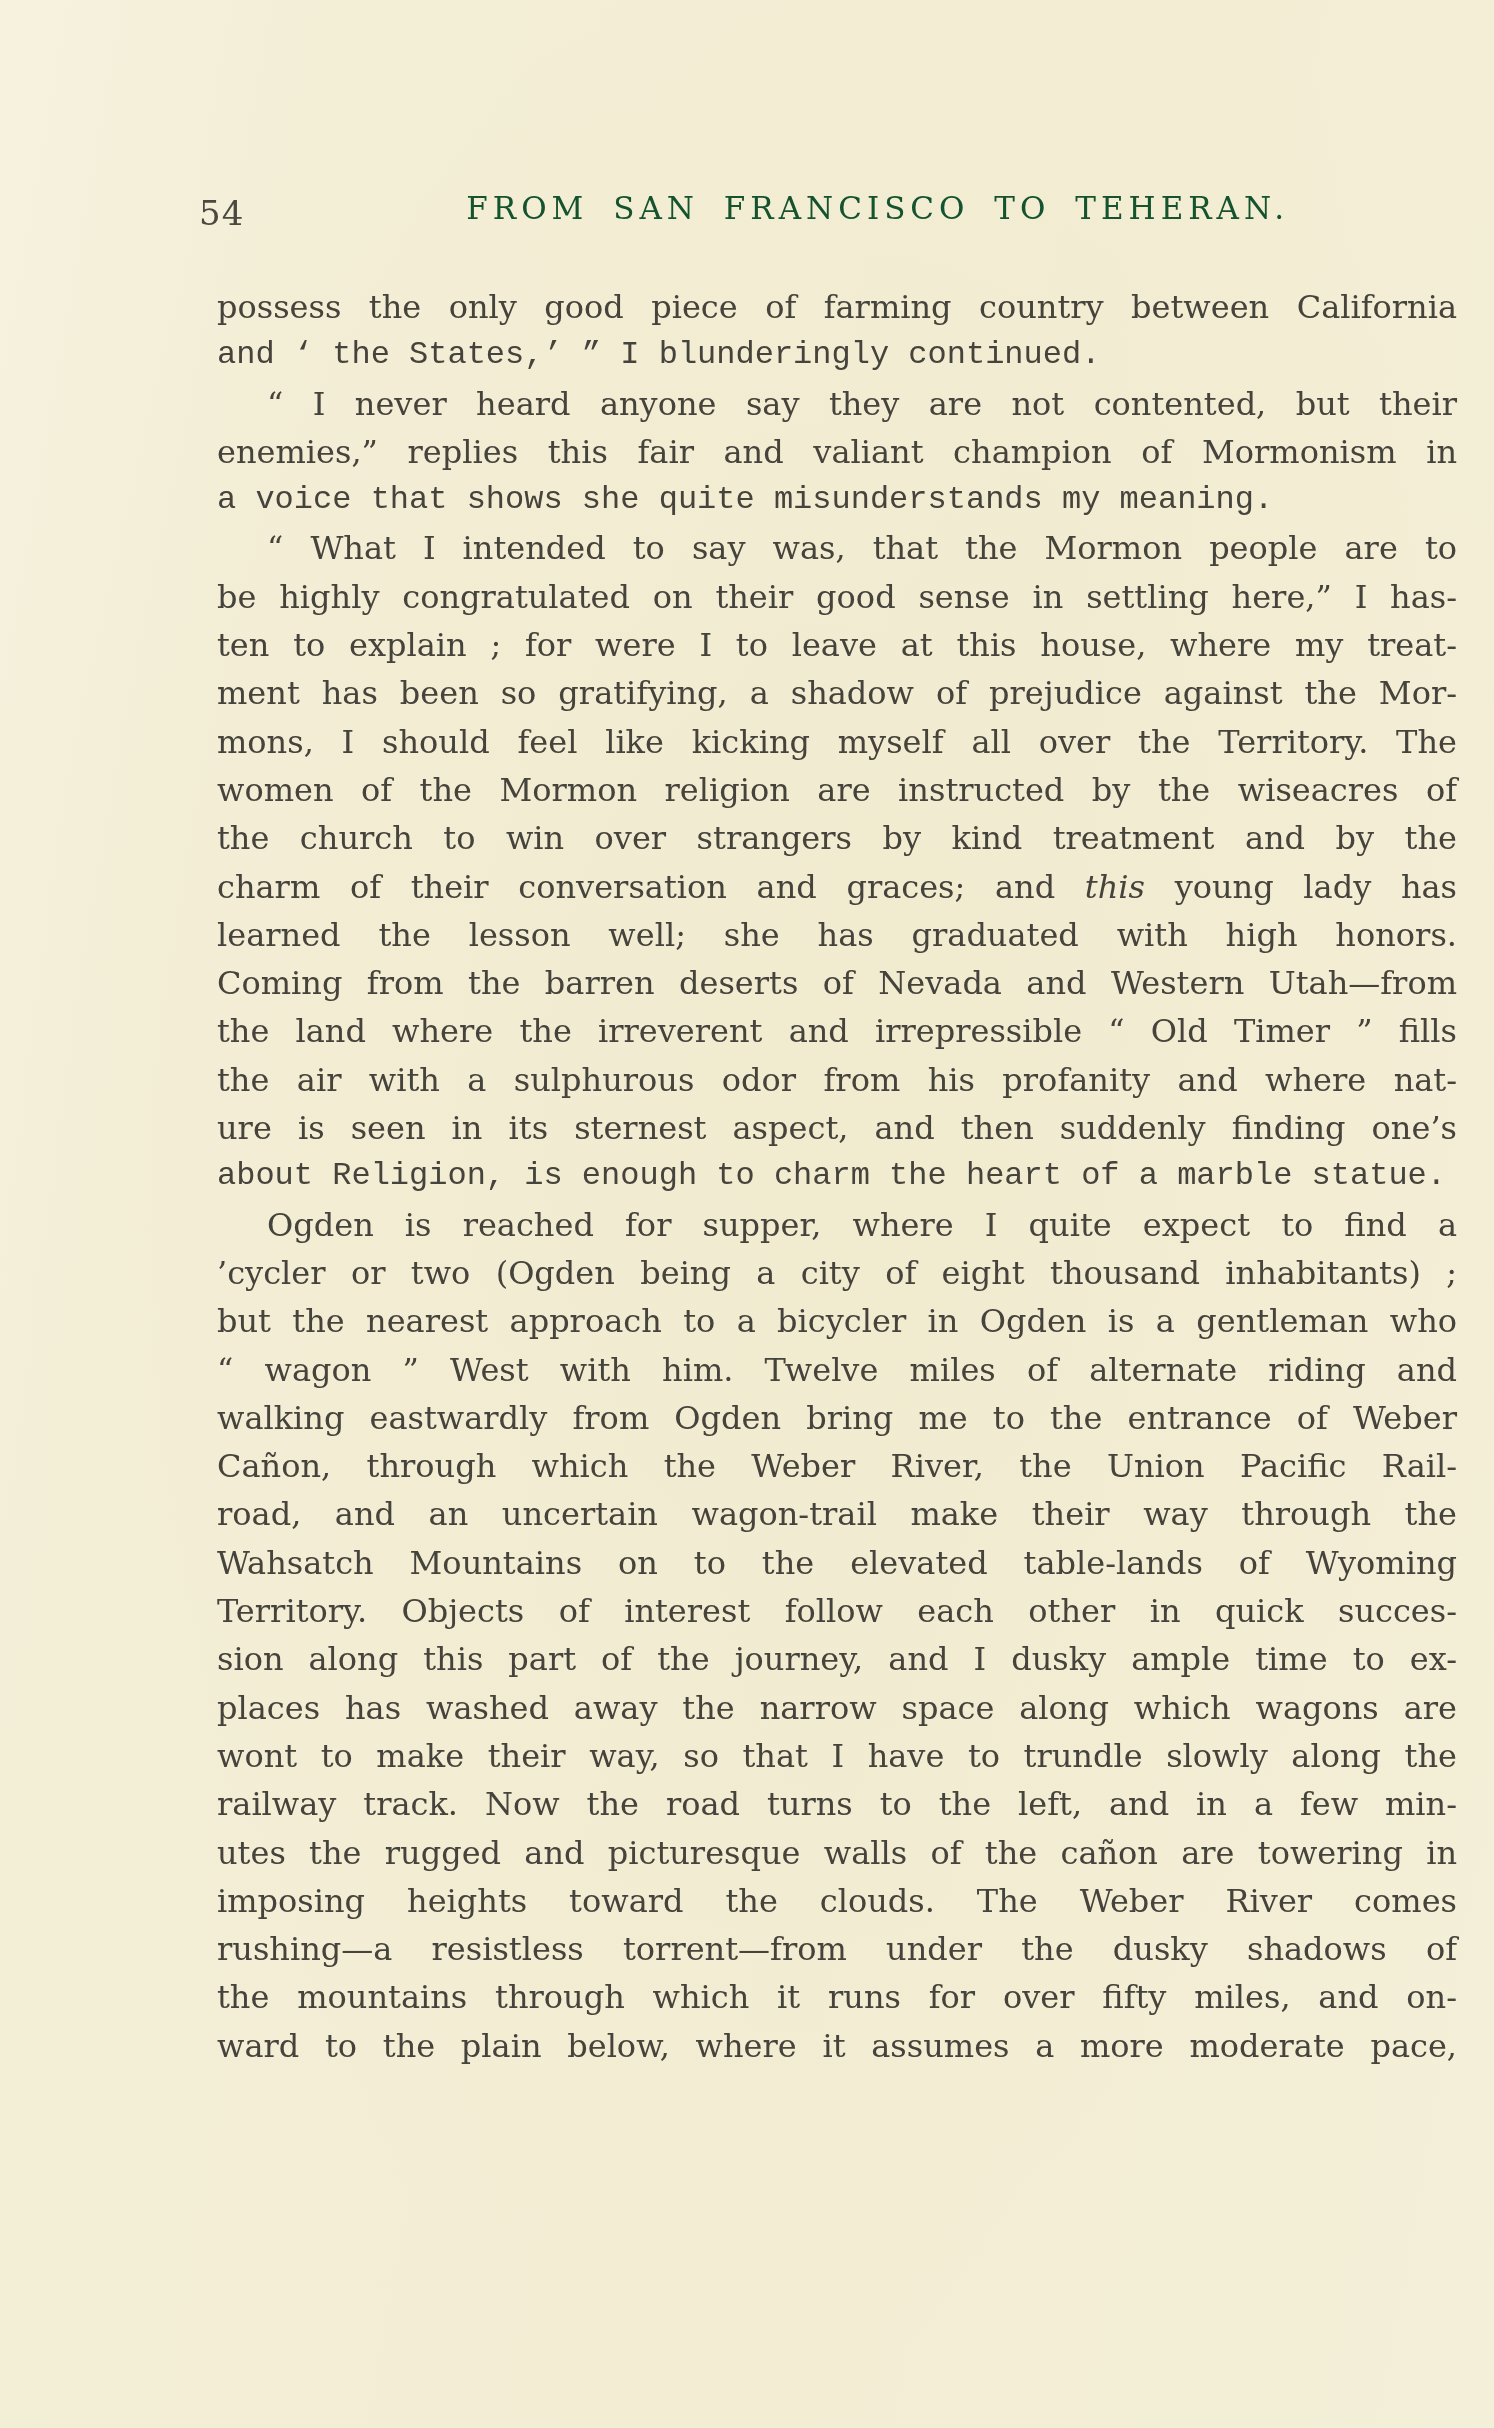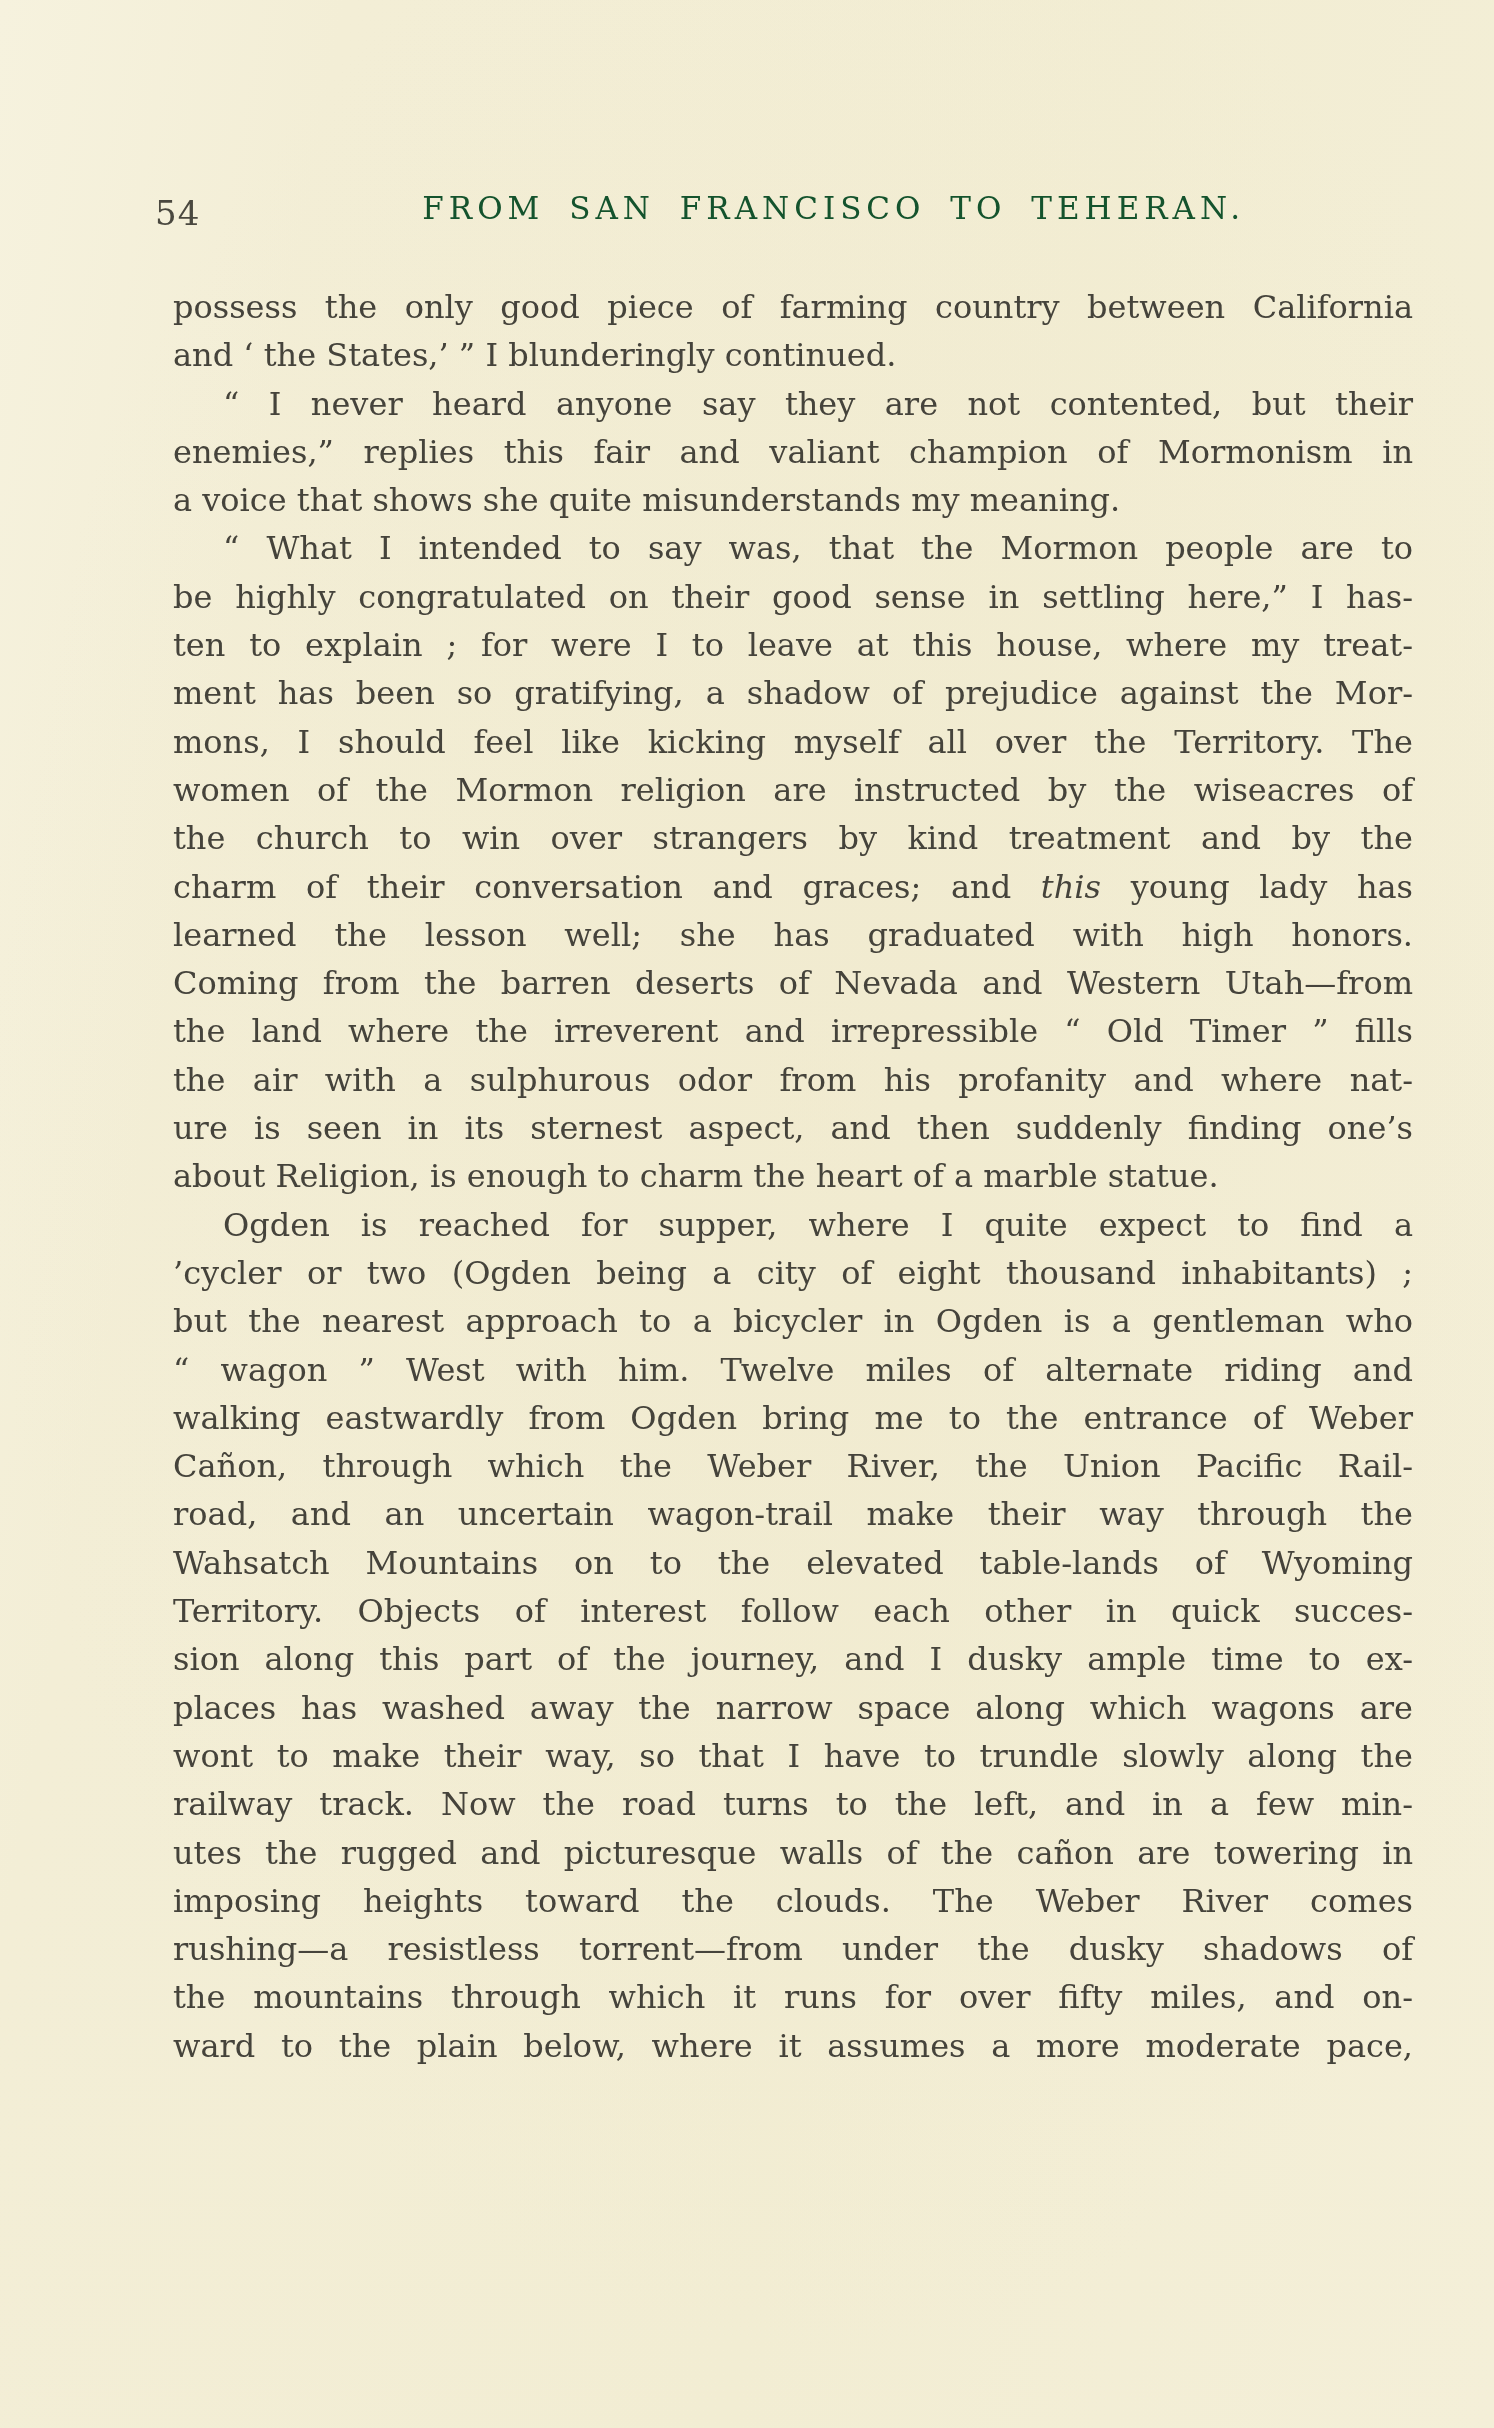--- a/index.html
+++ b/index.html
@@ -6,40 +6,40 @@
   body{
     width:1494px;height:2428px;
     background:
       radial-gradient(ellipse 1200px 1800px at 55% 45%, rgba(240,233,205,0.55) 0%, rgba(240,233,205,0) 70%),
       linear-gradient(100deg,#f6f2de 0%,#f3eed6 18%,#f2edd3 60%,#f4efd8 100%);
     font-family:"DejaVu Serif","Liberation Serif",serif;
     color:#45433b;
     position:relative;
     overflow:hidden;
   }
-  .page{position:absolute;inset:0;}
+  .page{position:absolute;inset:0;margin-left:44px;}
   .header{position:absolute;left:155px;top:190px;width:1240px;height:46px;}
   .pagenum{position:absolute;left:0;top:3px;font-size:34px;letter-spacing:1px;color:#4a483f;}
   .running-title{
     text-align:right;font-size:31px;letter-spacing:5px;word-spacing:10px;
     padding-right:150px;color:#14532d;white-space:nowrap;
   }
   .page-text{
     position:absolute;left:173px;top:283px;width:1240px;
     font-size:32px;line-height:48.3px;
   }
   .line{
     text-align:justify;
     text-align-last:justify;
     height:48.3px;
     white-space:normal;
     color:#45433b;
   }
   .line.indent{padding-left:50px;}
-  .line.para-end{text-align-last:left;}
+  .line.para-end{text-align-last:left;font-family:Liberation Mono, monospace;}
   .line i{font-style:italic;}
 </style>
 </head>
 <body>
 
 <div class="page">
   <div class="header">
     <span class="pagenum">54</span>
     <div class="running-title">FROM SAN FRANCISCO TO TEHERAN.</div>
   </div>

